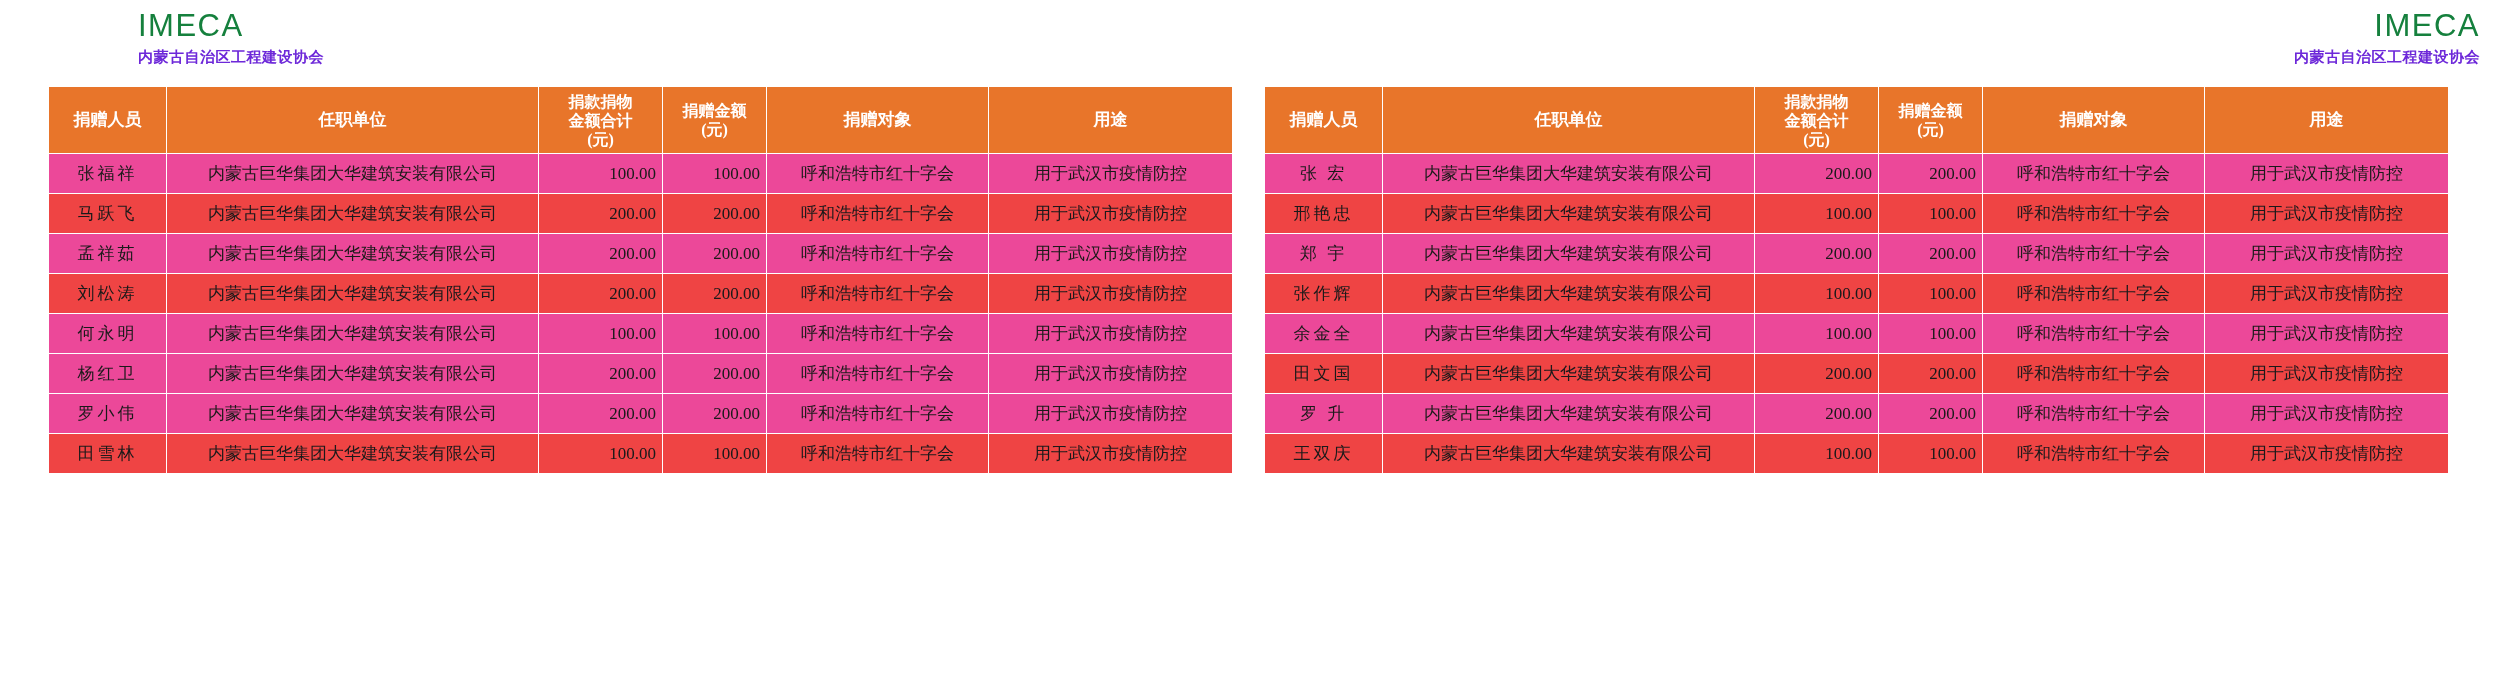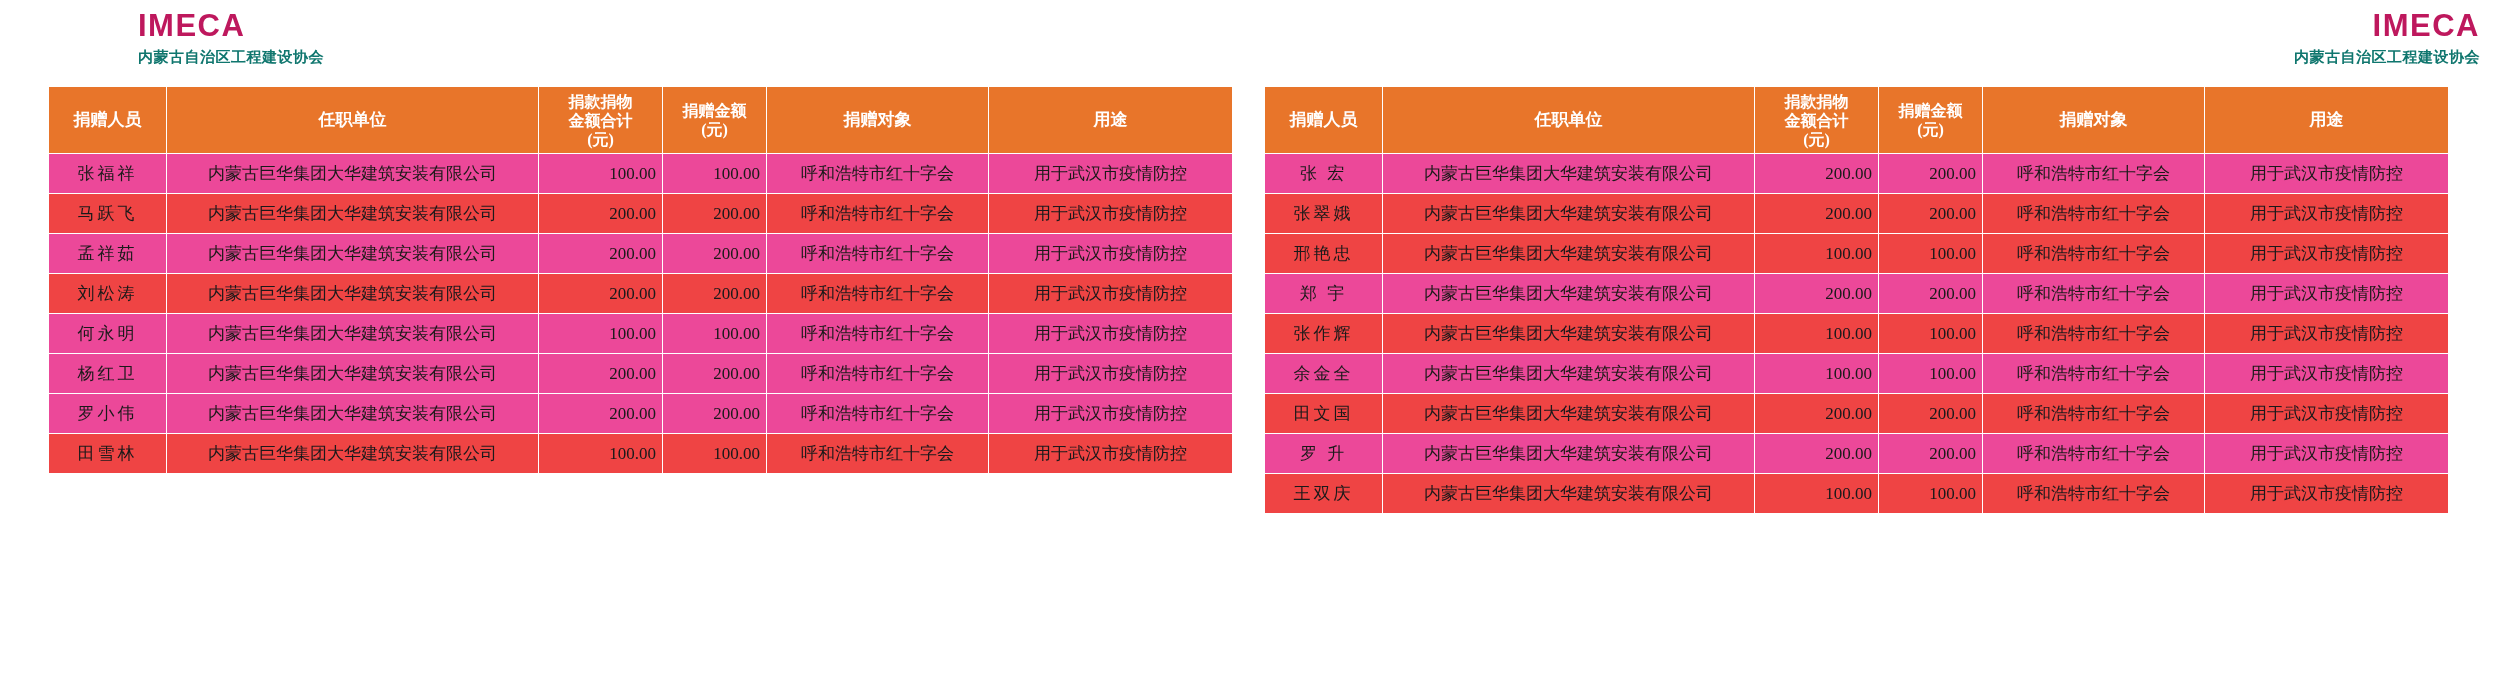--- a/index.html
+++ b/index.html
@@ -29,29 +29,29 @@
 
   
   .brand {
     height: 86px;
     box-sizing: border-box;
     padding-top: 8px;
   }
   .brand-left { padding-left: 90px; }
   .brand-right { text-align: right; padding-right: 0px; }
   .brand-name {
-    color: #be185d;
+    color: #15803d;
     font-family: "Liberation Sans", sans-serif;
-    font-weight: bold;
+    font-weight: normal;
     font-size: 31px;
     letter-spacing: 1.5px;
     line-height: 36px;
   }
   .brand-sub {
-    color: #0f766e;
+    color: #6d28d9;
     font-family: "Liberation Sans", sans-serif;
     font-weight: bold;
     font-size: 15px;
     letter-spacing: 0.5px;
     margin-top: 4px;
     line-height: 18px;
   }
 
   
   table.donation {
@@ -260,28 +260,20 @@
       <tbody id="right-body">
           <tr class="odd">
             <td class="c-name">张 宏</td>
             <td class="c-unit">内蒙古巨华集团大华建筑安装有限公司</td>
             <td class="c-amt">200.00</td>
             <td class="c-amt">200.00</td>
             <td class="c-target">呼和浩特市红十字会</td>
             <td class="c-use">用于武汉市疫情防控</td>
           </tr>
           <tr class="even">
-            <td class="c-name">张翠娥</td>
-            <td class="c-unit">内蒙古巨华集团大华建筑安装有限公司</td>
-            <td class="c-amt">200.00</td>
-            <td class="c-amt">200.00</td>
-            <td class="c-target">呼和浩特市红十字会</td>
-            <td class="c-use">用于武汉市疫情防控</td>
-          </tr>
-          <tr class="even">
             <td class="c-name">邢艳忠</td>
             <td class="c-unit">内蒙古巨华集团大华建筑安装有限公司</td>
             <td class="c-amt">100.00</td>
             <td class="c-amt">100.00</td>
             <td class="c-target">呼和浩特市红十字会</td>
             <td class="c-use">用于武汉市疫情防控</td>
           </tr>
           <tr class="odd">
             <td class="c-name">郑 宇</td>
             <td class="c-unit">内蒙古巨华集团大华建筑安装有限公司</td>

